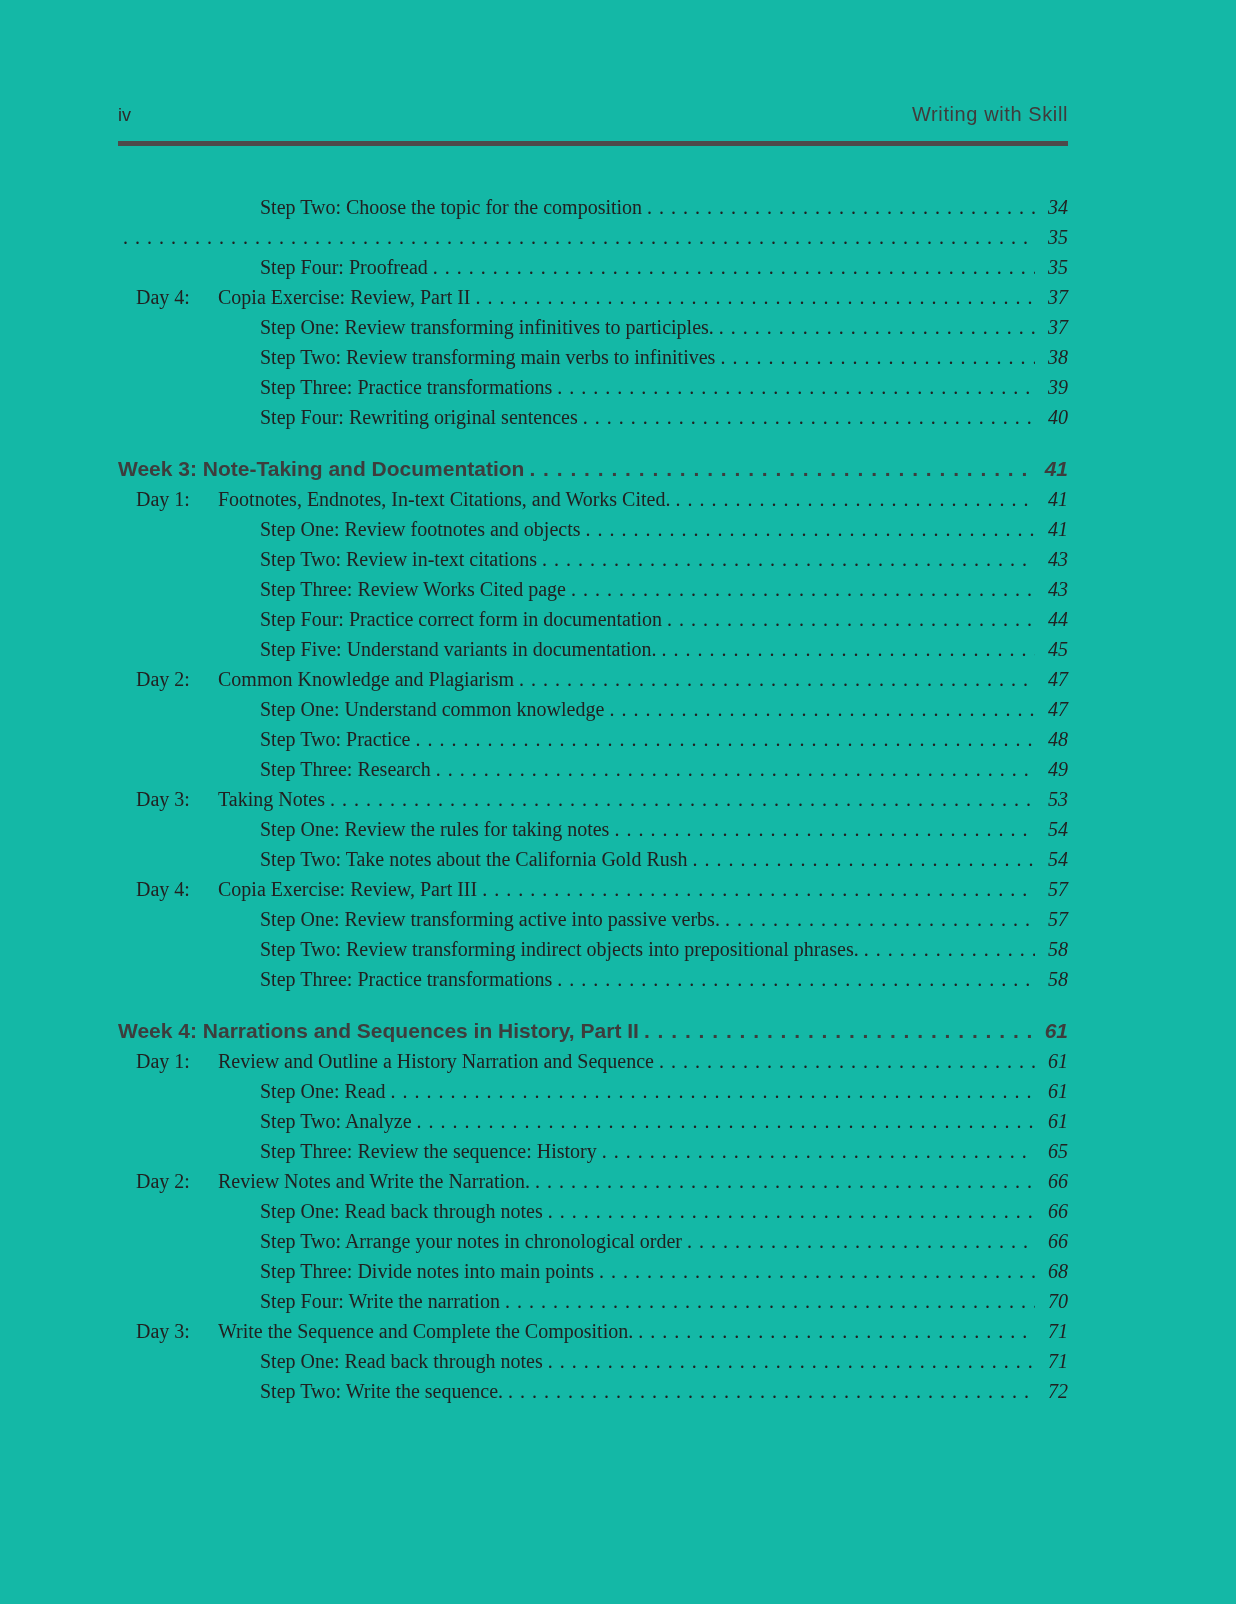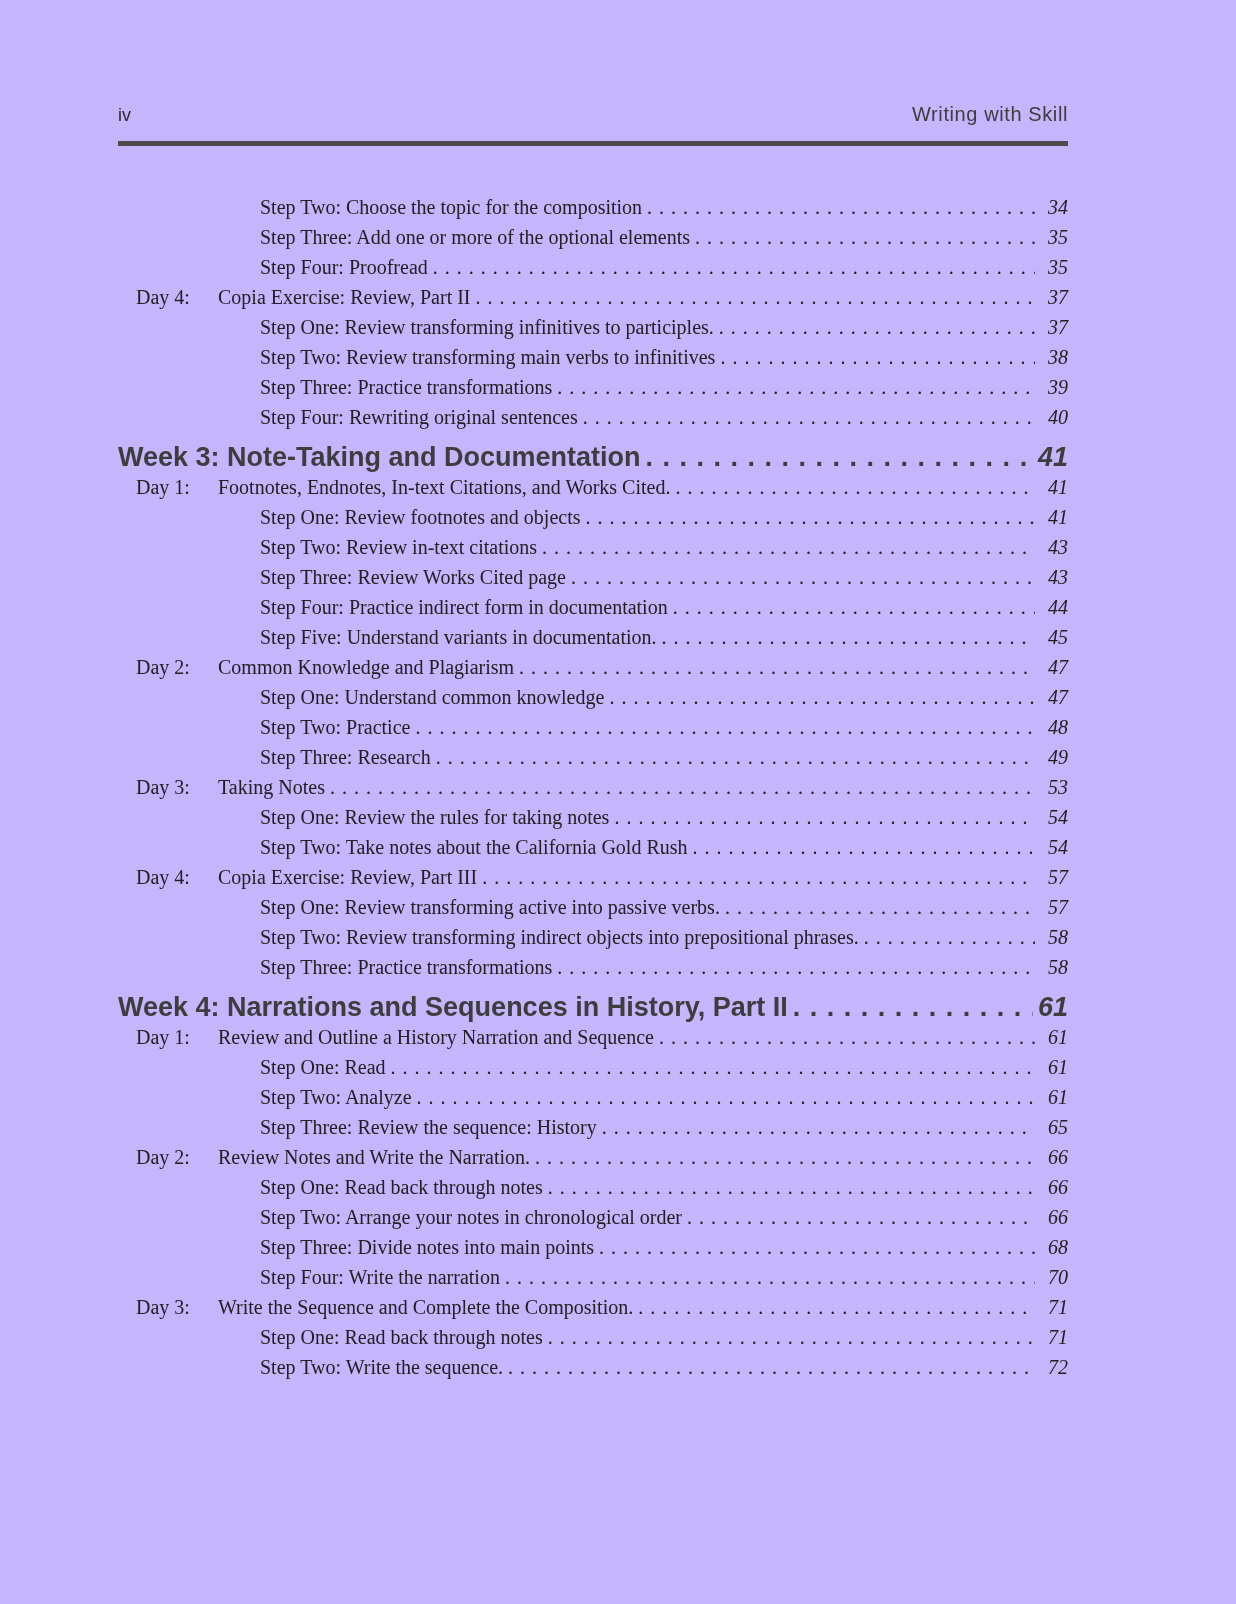--- a/index.html
+++ b/index.html
@@ -4,21 +4,21 @@
 <style>
   html, body {
     margin: 0;
     padding: 0;
     background: #ffffff;
   }
   .page {
     position: relative;
     width: 1236px;
     height: 1604px;
-    background: #c4b5fd;
+    background: #14b8a6;
     overflow: hidden;
     font-family: "Liberation Serif", serif;
     color: #212121;
   }
   .page-header {
     position: absolute;
     left: 118px;
     width: 950px;
     top: 103px;
     display: flex;
@@ -61,23 +61,23 @@
   .row .day {
     flex: 0 0 82px;
     margin-left: 18px;
   }
   .row.step .label {
     margin-left: 142px;
   }
   .row.week {
     font-family: "Liberation Sans", sans-serif;
     font-weight: bold;
-    font-size: 27px;
+    font-size: 21px;
     color: #3d3d3d;
-    margin-top: 10px;
+    margin-top: 22px;
   }
   .row .label {
     flex: 0 1 auto;
     overflow: hidden;
   }
   .dots {
     flex: 1 1 0;
     overflow: hidden;
     white-space: nowrap;
     letter-spacing: 1px;
@@ -103,21 +103,20 @@
   <div class="header-rule"></div>
   <main class="toc" id="toc">
       <div class="row step">
 
     <span class="label">Step Two: Choose the topic for the composition</span>
     <span class="dots">. . . . . . . . . . . . . . . . . . . . . . . . . . . . . . . . . . . . . . . . . . . . . . . . . . . . . . . . . . . . . . . . . . . . . . . . . . . . . . . . . . . . . . . . . . </span>
     <span class="pagenum">34</span>
   </div>
       <div class="row step">
 
-    <span class="label">Step Three: Add one or more of the optional elements</span>
     <span class="dots">. . . . . . . . . . . . . . . . . . . . . . . . . . . . . . . . . . . . . . . . . . . . . . . . . . . . . . . . . . . . . . . . . . . . . . . . . . . . . . . . . . . . . . . . . . </span>
     <span class="pagenum">35</span>
   </div>
       <div class="row step">
 
     <span class="label">Step Four: Proofread</span>
     <span class="dots">. . . . . . . . . . . . . . . . . . . . . . . . . . . . . . . . . . . . . . . . . . . . . . . . . . . . . . . . . . . . . . . . . . . . . . . . . . . . . . . . . . . . . . . . . . </span>
     <span class="pagenum">35</span>
   </div>
       <div class="row day">
@@ -175,21 +174,21 @@
     <span class="pagenum">43</span>
   </div>
       <div class="row step">
 
     <span class="label">Step Three: Review Works Cited page</span>
     <span class="dots">. . . . . . . . . . . . . . . . . . . . . . . . . . . . . . . . . . . . . . . . . . . . . . . . . . . . . . . . . . . . . . . . . . . . . . . . . . . . . . . . . . . . . . . . . . </span>
     <span class="pagenum">43</span>
   </div>
       <div class="row step">
 
-    <span class="label">Step Four: Practice indirect form in documentation</span>
+    <span class="label">Step Four: Practice correct form in documentation</span>
     <span class="dots">. . . . . . . . . . . . . . . . . . . . . . . . . . . . . . . . . . . . . . . . . . . . . . . . . . . . . . . . . . . . . . . . . . . . . . . . . . . . . . . . . . . . . . . . . . </span>
     <span class="pagenum">44</span>
   </div>
       <div class="row step">
 
     <span class="label">Step Five: Understand variants in documentation.</span>
     <span class="dots">. . . . . . . . . . . . . . . . . . . . . . . . . . . . . . . . . . . . . . . . . . . . . . . . . . . . . . . . . . . . . . . . . . . . . . . . . . . . . . . . . . . . . . . . . . </span>
     <span class="pagenum">45</span>
   </div>
       <div class="row day">

